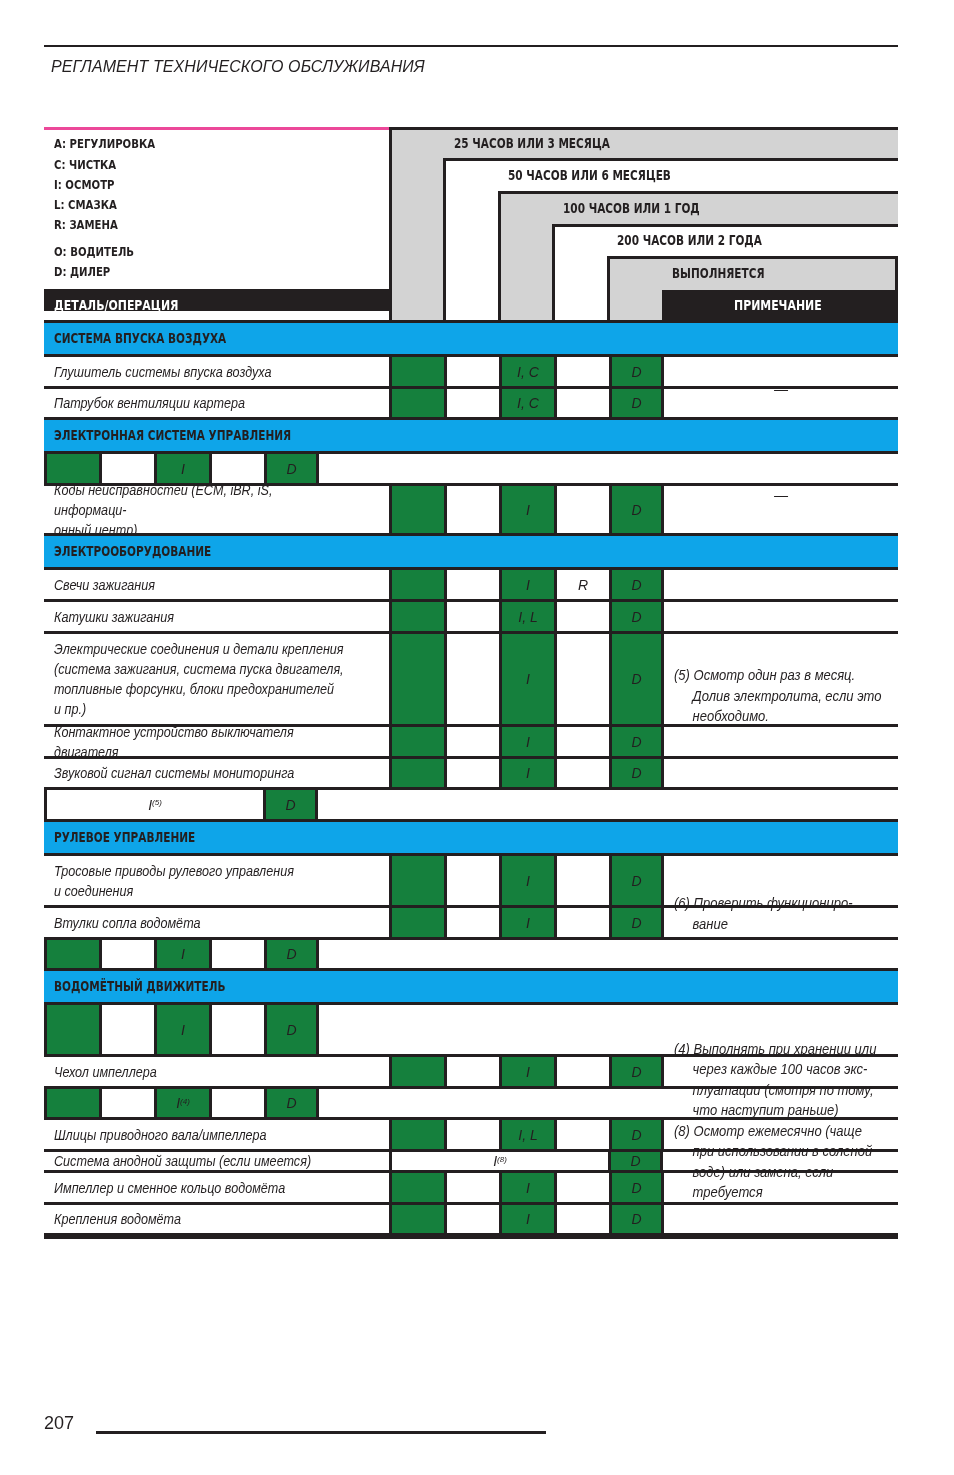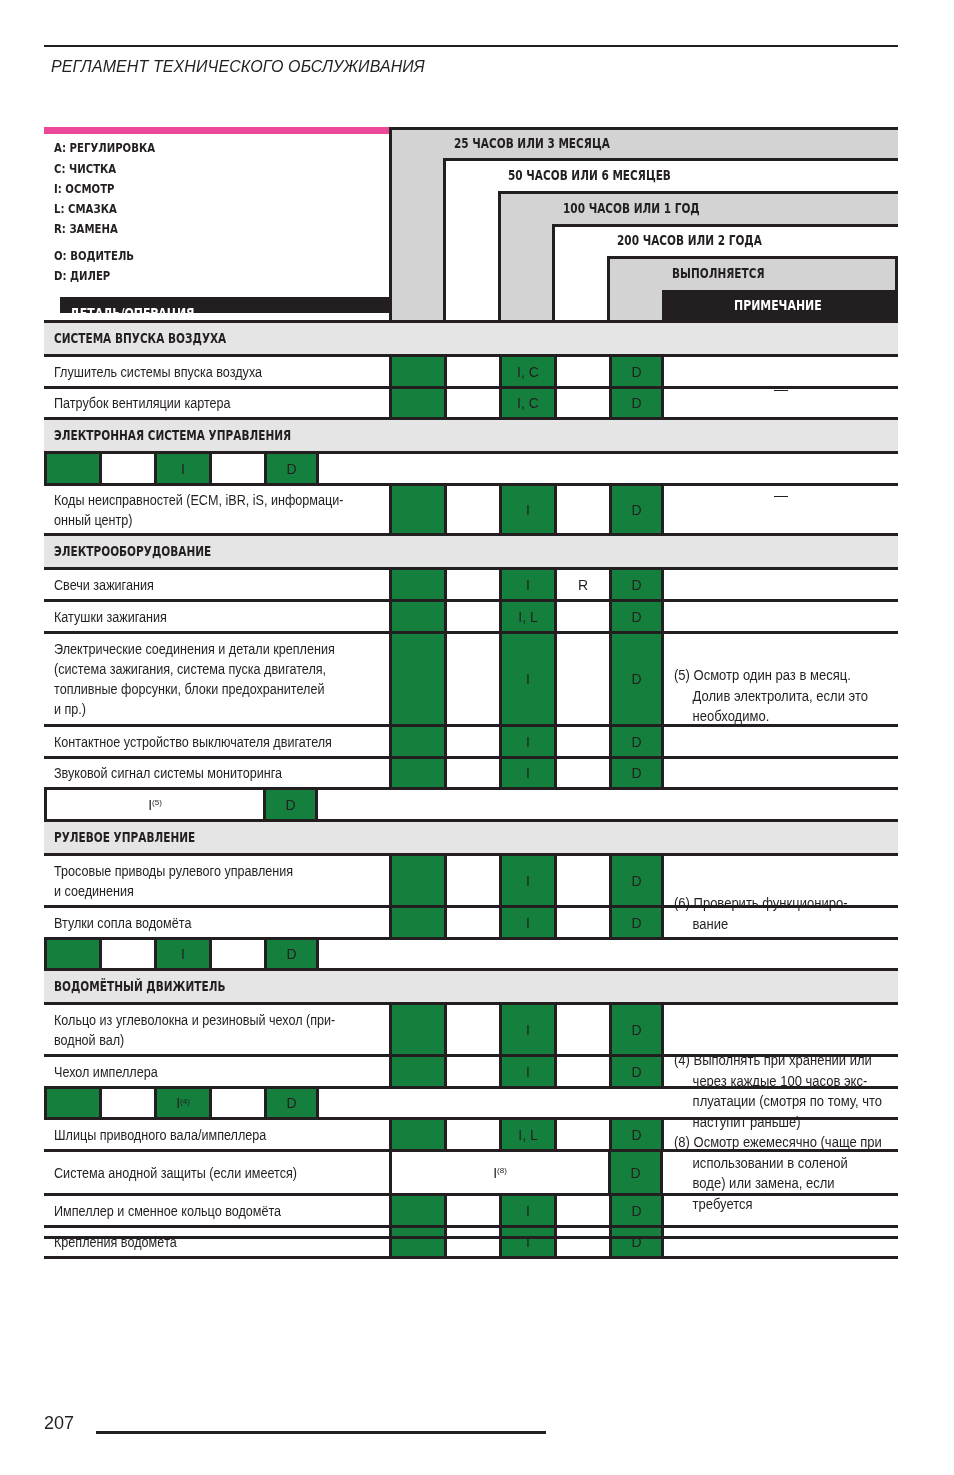--- a/index.html
+++ b/index.html
@@ -1,34 +1,34 @@
 <!DOCTYPE html>
 <html><head>
 <meta charset="utf-8">
 <style>
   html, body { margin: 0; padding: 0; background: #ffffff; }
   body { width: 954px; height: 1475px; position: relative; font-family: "Liberation Sans", sans-serif; color: #231f20; overflow: hidden; }
   .top-rule { position: absolute; left: 44px; top: 45px; width: 854px; height: 2px; background: #231f20; }
   .page-title { position: absolute; left: 51px; top: 58px; font-size: 16px; font-style: italic; letter-spacing: 0.1px; }
-  .legend { position: absolute; left: 44px; top: 127px; width: 345px; height: 186px; border-top: 7px solid #ec4899; box-sizing: border-box; }
+  .legend { position: absolute; left: 44px; top: 127px; width: 345px; height: 186px; border-top: 3px solid #ec4899; box-sizing: border-box; }
   .legend-line { position: absolute; left: 10px; font-size: 13px; font-weight: bold; font-family: "DejaVu Sans", sans-serif; transform: scaleX(0.78); transform-origin: left center; white-space: nowrap; }
-  .detail-hdr { position: absolute; left: 60px; top: 289px; width: 345px; height: 16px; background: #231f20; color: #fff; margin-top: 8px; }
+  .detail-hdr { position: absolute; left: 44px; top: 289px; width: 345px; height: 22px; background: #231f20; color: #fff; }
   .detail-hdr span { position: absolute; left: 10px; top: 8px; font-size: 14px; font-weight: bold; font-family: "DejaVu Sans", sans-serif; transform: scaleX(0.78); transform-origin: left center; white-space: nowrap; }
 
   .step { position: absolute; box-sizing: border-box; border-left: 3px solid #231f20; border-top: 3px solid #231f20; }
   .step.gray { background: #d3d3d3; }
   .step.white { background: #ffffff; }
   .step-label { position: absolute; font-size: 13.5px; font-weight: bold; font-family: "DejaVu Sans", sans-serif; transform: scaleX(0.78); transform-origin: left center; white-space: nowrap; }
   .note-hdr { position: absolute; left: 662px; top: 290px; width: 236px; height: 33px; background: #231f20; color: #fff; }
   .note-hdr span { position: absolute; left: 72px; top: 7px; font-size: 14px; font-weight: bold; font-family: "DejaVu Sans", sans-serif; transform: scaleX(0.78); transform-origin: left center; white-space: nowrap; }
 
   .table { position: absolute; left: 44px; top: 323px; width: 854px; }
-  .sec { position: relative; height: 31px; background: #e5e5e5; border-bottom: 3px solid #231f20; border-top: 3px solid #231f20; box-sizing: content-box; margin-top: -3px; }
+  .sec { position: relative; height: 31px; background: #0ea5e9; border-bottom: 3px solid #231f20; border-top: 3px solid #231f20; box-sizing: content-box; margin-top: -3px; }
   .sec span { position: absolute; left: 10px; top: 7px; font-size: 13.5px; font-weight: bold; font-family: "DejaVu Sans", sans-serif; transform: scaleX(0.78); transform-origin: left center; white-space: nowrap; }
-  .grp { position: relative; }
+  .grp { position: relative; font-style: italic; }
   .row { position: relative; display: flex; border-bottom: 3px solid #231f20; box-sizing: border-box; }
   .row:last-child { border-bottom: none; }
   .c-name { width: 345px; padding: 6px 10px; box-sizing: border-box; font-size: 14px; line-height: 20px; transform-origin: left center; display: flex; align-items: center; }
   .c-name span { display: inline-block; transform: scaleX(0.9); transform-origin: left center; white-space: pre-line; }
   .c { width: 55px; box-sizing: border-box; border-left: 3px solid #231f20; display: flex; align-items: center; justify-content: center; font-size: 14px; }
   .c.g { background: #15803d; }
   .c.span4 { width: 219px; background: #fff; }
   .c.last { border-right: 3px solid #231f20; }
   .grp-note { position: absolute; right: 0; top: 0; bottom: 0; width: 234px; display: flex; align-items: center; }
   .grp-note .dash { width: 100%; text-align: center; font-size: 14px; }
@@ -243,24 +243,20 @@
           <div class="note">(6) Проверить функциониро-вание</div>
         </div>
     </div>
   </div>
 
   <div class="sec">
       <span>ВОДОМЁТНЫЙ ДВИЖИТЕЛЬ</span>
     </div>
   <div class="grp">
     <div class="row" style="height:52px">
-      <div class="c-name">
-          <span>Кольцо из углеволокна и резиновый чехол (при-
-водной вал)</span>
-        </div>
       <div class="c g"></div>
       <div class="c"></div>
       <div class="c g">I</div>
       <div class="c"></div>
       <div class="c g last">D</div>
     </div>
     <div class="row" style="height:32px">
       <div class="c-name">
           <span>Чехол импеллера</span>
         </div>
@@ -283,21 +279,21 @@
     <div class="row" style="height:32px">
       <div class="c-name">
           <span>Шлицы приводного вала/импеллера</span>
         </div>
       <div class="c g"></div>
       <div class="c"></div>
       <div class="c g">I, L</div>
       <div class="c"></div>
       <div class="c g last">D</div>
     </div>
-    <div class="row" style="height:44px">
+    <div class="row" style="height:21px">
       <div class="c-name">
           <span>Система анодной защиты (если имеется)</span>
         </div>
       <div class="c span4">
           <span>I</span>
           <sup>(8)</sup>
         </div>
       <div class="c g last">D</div>
     </div>
     <div class="row" style="height:32px">

